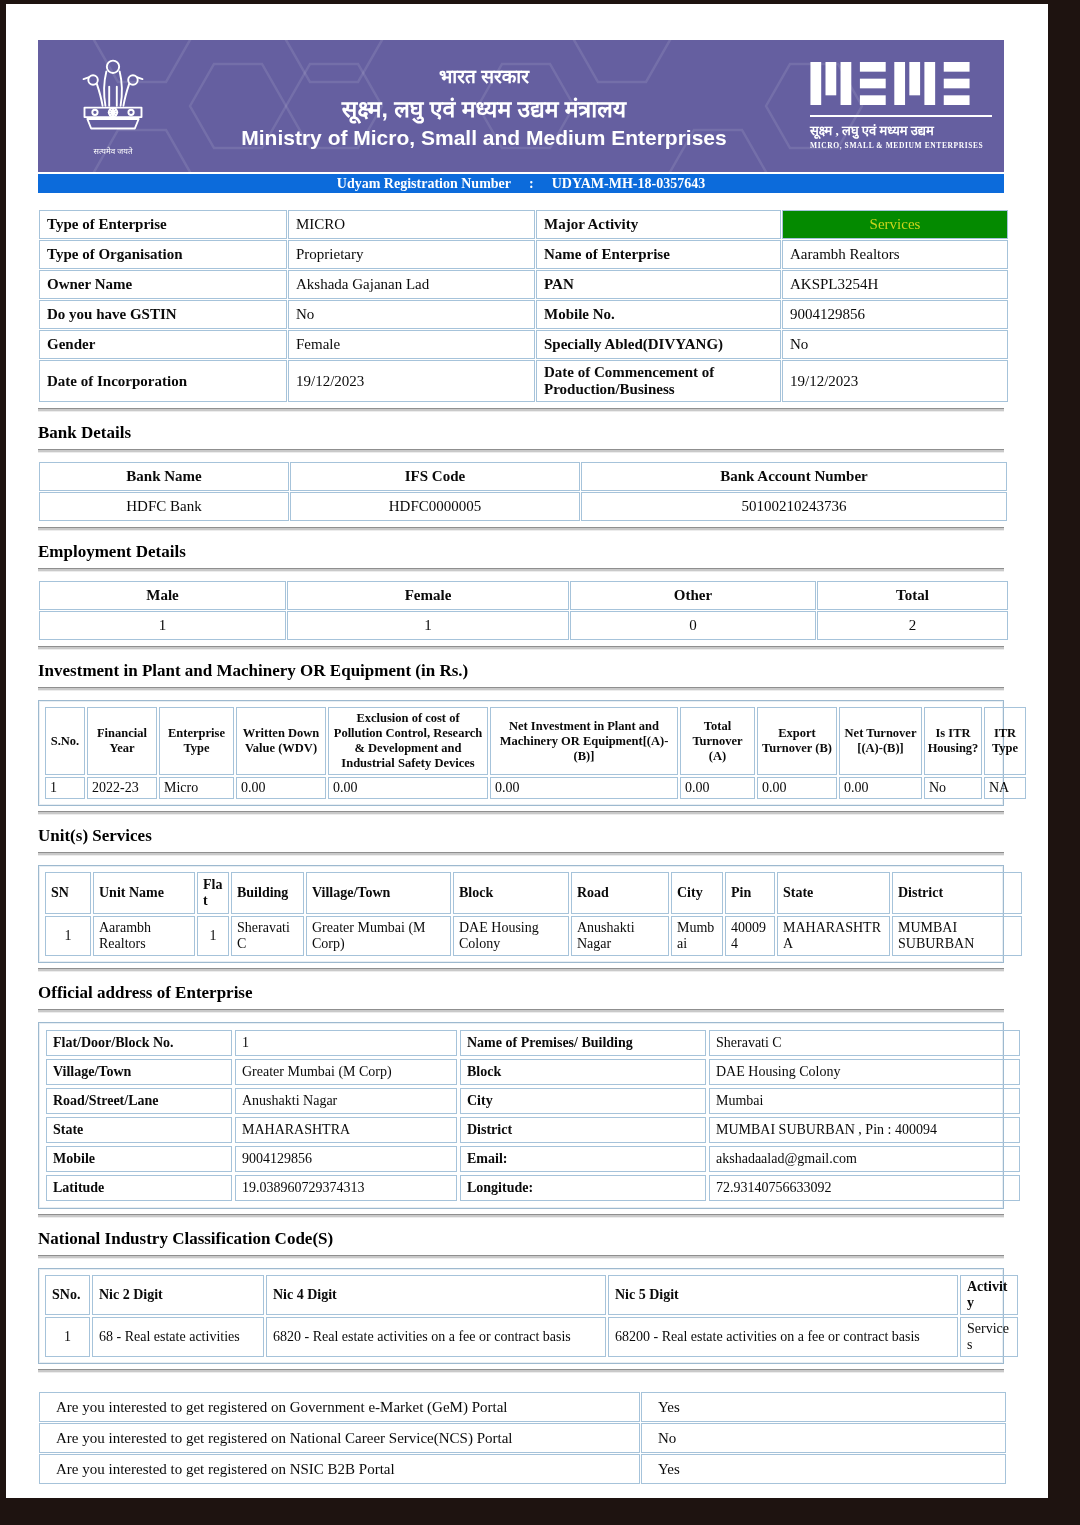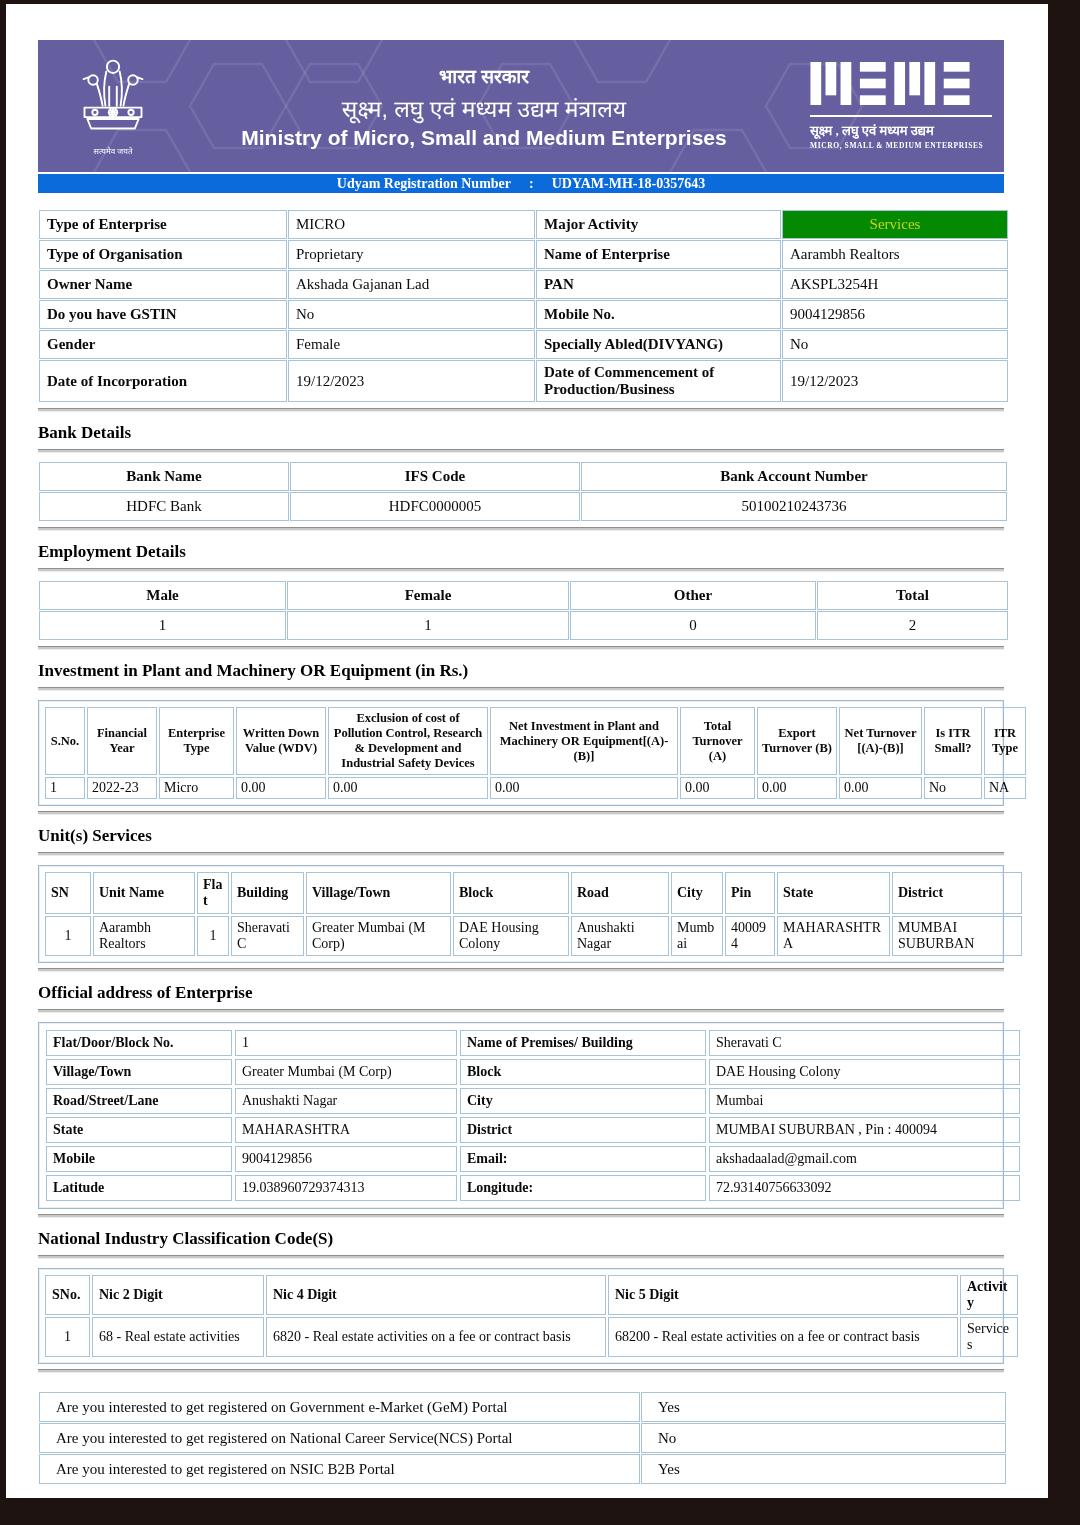--- a/index.html
+++ b/index.html
@@ -13,21 +13,21 @@
 
   
   .banner { position:relative; height:132px; background:#655fa0; display:flex; align-items:center; overflow:hidden; }
   .hex-svg { position:absolute; left:0; top:0; width:100%; height:100%; }
   .emblem-wrap { position:relative; margin-left:30px; width:90px; text-align:center; color:#fff; flex:0 0 auto; }
   .emblem-motto { font-size:8px; font-family:"Liberation Sans","DejaVu Sans",sans-serif; margin-top:-3px; }
   .banner-center { position:relative; flex:1; text-align:center; color:#fff;
                    font-family:"Liberation Sans","DejaVu Sans",sans-serif; }
   .bc-line1 { font-size:19px; font-weight:bold; }
   .bc-line2 { font-size:19px; font-weight:bold; margin-top:3px; }
-  .bc-line3 { font-size:23px; font-weight:normal; margin-top:3px; }
+  .bc-line3 { font-size:23px; font-weight:bold; margin-top:3px; }
   .bc-line4 { font-size:21px; font-weight:bold; margin-top:2px; }
   .msme-wrap { position:relative; flex:0 0 auto; width:182px; margin-right:12px; color:#fff; text-align:left;
                font-family:Liberation Serif, serif; }
   .msme-divider { border:none; border-top:2px solid #fff; margin:6px 0 4px; }
   .msme-hi { font-size:13px; font-weight:bold; white-space:nowrap; }
   .msme-en { font-size:7.5px; letter-spacing:.6px; font-weight:bold; margin-top:2px; white-space:nowrap; }
 
   
   .urn-bar { margin-top:2px; height:19px; background:#0c6bdb; color:#fff; display:flex; align-items:center;
              justify-content:center; font-weight:bold; font-size:14px; }
@@ -277,21 +277,21 @@
             <tr>
               <th>S.No.</th>
               <th>Financial Year</th>
               <th>Enterprise Type</th>
               <th>Written Down Value (WDV)</th>
               <th>Exclusion of cost of Pollution Control, Research &amp; Development and Industrial Safety Devices</th>
               <th>Net Investment in Plant and Machinery OR Equipment[(A)-(B)]</th>
               <th>Total Turnover (A)</th>
               <th>Export Turnover (B)</th>
               <th>Net Turnover [(A)-(B)]</th>
-              <th>Is ITR Small?</th>
+              <th>Is ITR Housing?</th>
               <th>ITR Type</th>
             </tr>
           </thead>
         <tbody>
             <tr>
               <td>1</td>
               <td>2022-23</td>
               <td>Micro</td>
               <td>0.00</td>
               <td>0.00</td>

